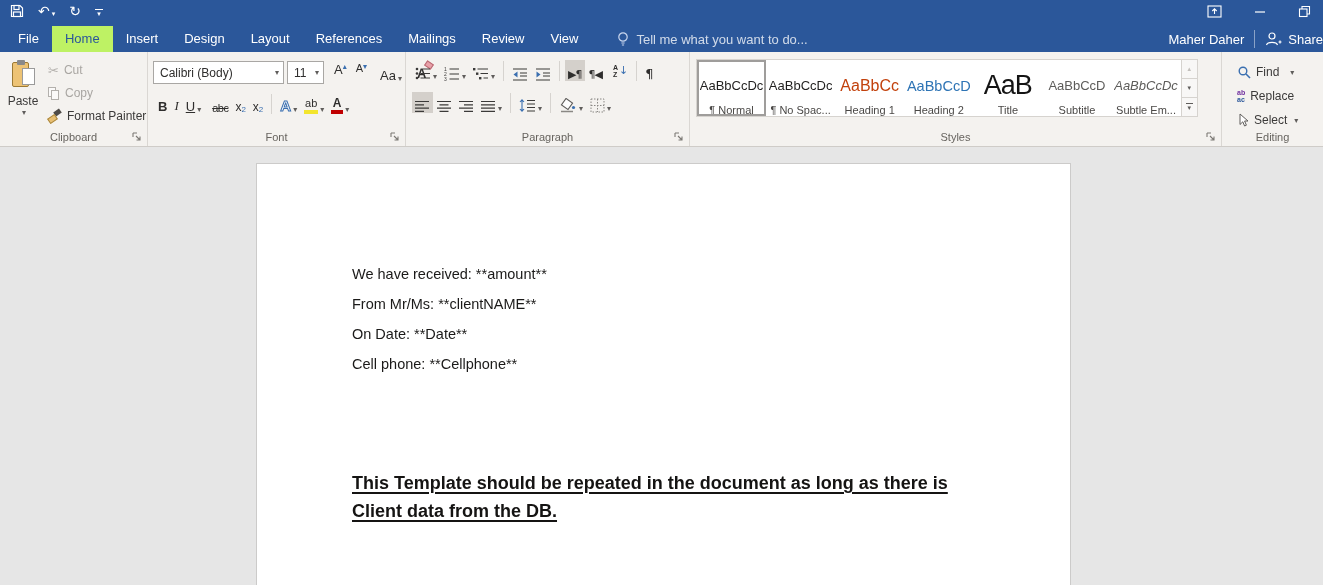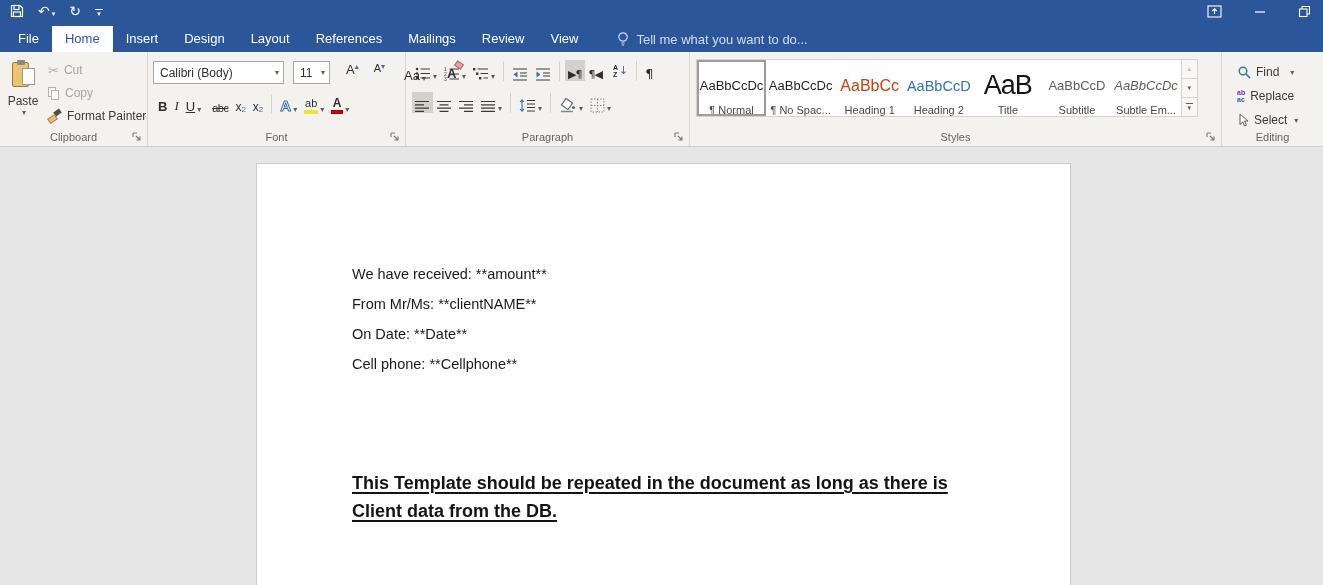--- a/index.html
+++ b/index.html
@@ -16,21 +16,21 @@
   .qat-undo { display:flex; align-items:flex-end; gap:2px; }
   .tiny-caret { font-size:7px; color:#fff; font-family:"DejaVu Sans", sans-serif; }
   .qat-custom { display:flex; flex-direction:column; align-items:center; line-height:4px; padding-top:3px; }
   .qat-custom .bar { width:8px; border-top:1px solid #fff; margin-bottom:2px; }
   .win-title { position:absolute; left:0; right:0; text-align:center; color:#fff; font-size:12.5px; pointer-events:none;margin-top:34px; }
   .winctl { position:absolute; right:12px; top:0; height:22px; display:flex; align-items:center; gap:32px; }
   
   .tabrow { position:absolute; left:0; top:22px; width:100%; height:30px; background:#2b579a; display:flex; align-items:flex-end; }
   .tab { height:26px; line-height:26px; padding:0 13px; color:#fff; font-size:13px; white-space:nowrap; }
   .tab.first { margin-left:5px; }
-  .tab.active { background:#ffffff; color:#2b579a; }
+  .tab.active { background:#bef264; color:#2b579a; }
   .tellme { height:26px; display:flex; align-items:center; gap:7px; margin-left:26px; color:rgba(255,255,255,.78); font-size:13px; white-space:nowrap; }
   .account { margin-left:auto; height:26px; display:flex; align-items:center; color:#fff; font-size:13px; white-space:nowrap; }
   .acct-divider { width:1px; height:18px; background:rgba(255,255,255,.45); margin:0 10px; }
   .share { display:flex; align-items:center; gap:6px; }
   
   .ribbon { position:absolute; left:0; top:52px; width:100%; height:95px; background:#f4f2ef; border-bottom:1px solid #cfccc8; display:flex; }
   .rgroup { position:relative; height:100%; border-right:1px solid #dad7d3; }
   .g-clipboard { width:148px; } .g-font { width:258px; } .g-paragraph { width:284px; } .g-styles { width:532px; } .g-editing { flex:1; }
   .group-label { position:absolute; left:0; right:0; bottom:3px; text-align:center; font-size:11px; color:#67645f; }
   .dlaunch { position:absolute; right:5px; bottom:4px; width:11px; height:11px; opacity:.85; }
@@ -48,21 +48,21 @@
   .clip-paper { position:absolute; right:0; top:8px; width:13px; height:17px; background:#fff; border:1px solid #9a9a9a; }
   .clip-col { position:absolute; left:46px; top:7px; display:flex; flex-direction:column; gap:1px; }
   .scissors { font-family:"DejaVu Sans", sans-serif; font-size:13px; color:#b3b0ac; }
   .copy-ic { position:relative; width:12px; height:13px; }
   .copy-ic .r1,.copy-ic .r2 { position:absolute; width:8px; height:10px; border:1px solid #b3b0ac; background:#fbfaf9; }
   .copy-ic .r1 { left:0; top:0; } .copy-ic .r2 { left:3px; top:3px; }
   .brush-ic { position:relative; width:14px; height:13px; }
   .brush-ic .handle { position:absolute; left:6px; top:0; width:7px; height:5px; background:#4f4c48; transform:rotate(-35deg); }
   .brush-ic .tip { position:absolute; left:0; top:6px; width:9px; height:6px; background:#e8bf73; border:1px solid #a8863e; transform:rotate(-35deg); }
   
-  .font-row1 { position:absolute; left:5px; top:9px; display:flex; align-items:center; gap:9px; }
+  .font-row1 { position:absolute; left:5px; top:9px; display:flex; align-items:center; gap:3px; }
   .combo { display:flex; align-items:center; justify-content:space-between; height:23px; background:#fff; border:1px solid #a9a7a4; font-size:12px; color:#2f2e2d; padding:0 4px 0 6px; }
   .combo-name { width:131px; } .combo-size { width:37px; }
   .fx { font-size:13px; color:#2f2e2d; display:flex; align-items:flex-start; }
   .fx .mini { font-size:8px; font-family:"DejaVu Sans", sans-serif; }
   .blue { color:#3a6fb0; }
   .font-row2 { position:absolute; left:7px; top:41px; display:flex; align-items:center; gap:1px; }
   .b-bold { font-weight:bold; font-size:13px; } .b-italic { font-style:italic; font-family:"Liberation Serif", serif; font-size:13px; }
   .b-under { text-decoration:underline; font-size:13px; }
   .b-strike { text-decoration:line-through; font-size:11px; letter-spacing:-.5px; }
   .b-sub sub,.b-sup sup { font-size:8px; color:#3a6fb0; }
@@ -165,20 +165,34 @@
     <div class="tab">View</div>
     <div class="tellme">
       <span>
         <svg width="12" height="16" viewBox="0 0 12 16">
             <circle cx="6" cy="6" r="4.2" fill="none" stroke="#c9d6ee" stroke-width="1.2"></circle>
             <path d="M4.4 12 H7.6 M4.9 14 H7.1" stroke="#c9d6ee" stroke-width="1.2"></path>
           </svg>
       </span>
       <span>Tell me what you want to do...</span>
     </div>
+    <div class="account">
+      <span>Maher Daher</span>
+      <span class="acct-divider"></span>
+      <span class="share">
+        <span>
+          <svg width="17" height="16" viewBox="0 0 17 16">
+              <circle cx="7" cy="5" r="3" fill="none" stroke="#fff" stroke-width="1.2"></circle>
+              <path d="M1.5 14 C2.5 10.5 11.5 10.5 12.5 14" fill="none" stroke="#fff" stroke-width="1.2"></path>
+              <path d="M13.5 11 H16.5 M15 9.5 V12.5" stroke="#fff" stroke-width="1.2"></path>
+            </svg>
+        </span>
+        <span>Share</span>
+      </span>
+    </div>
   </div>
 
   <div class="ribbon">
 
     <div class="rgroup g-clipboard">
       <div class="paste-btn">
         <div class="clip-art">
           <div class="clip-board"></div>
             <div class="clip-top"></div>
             <div class="clip-paper"></div>

